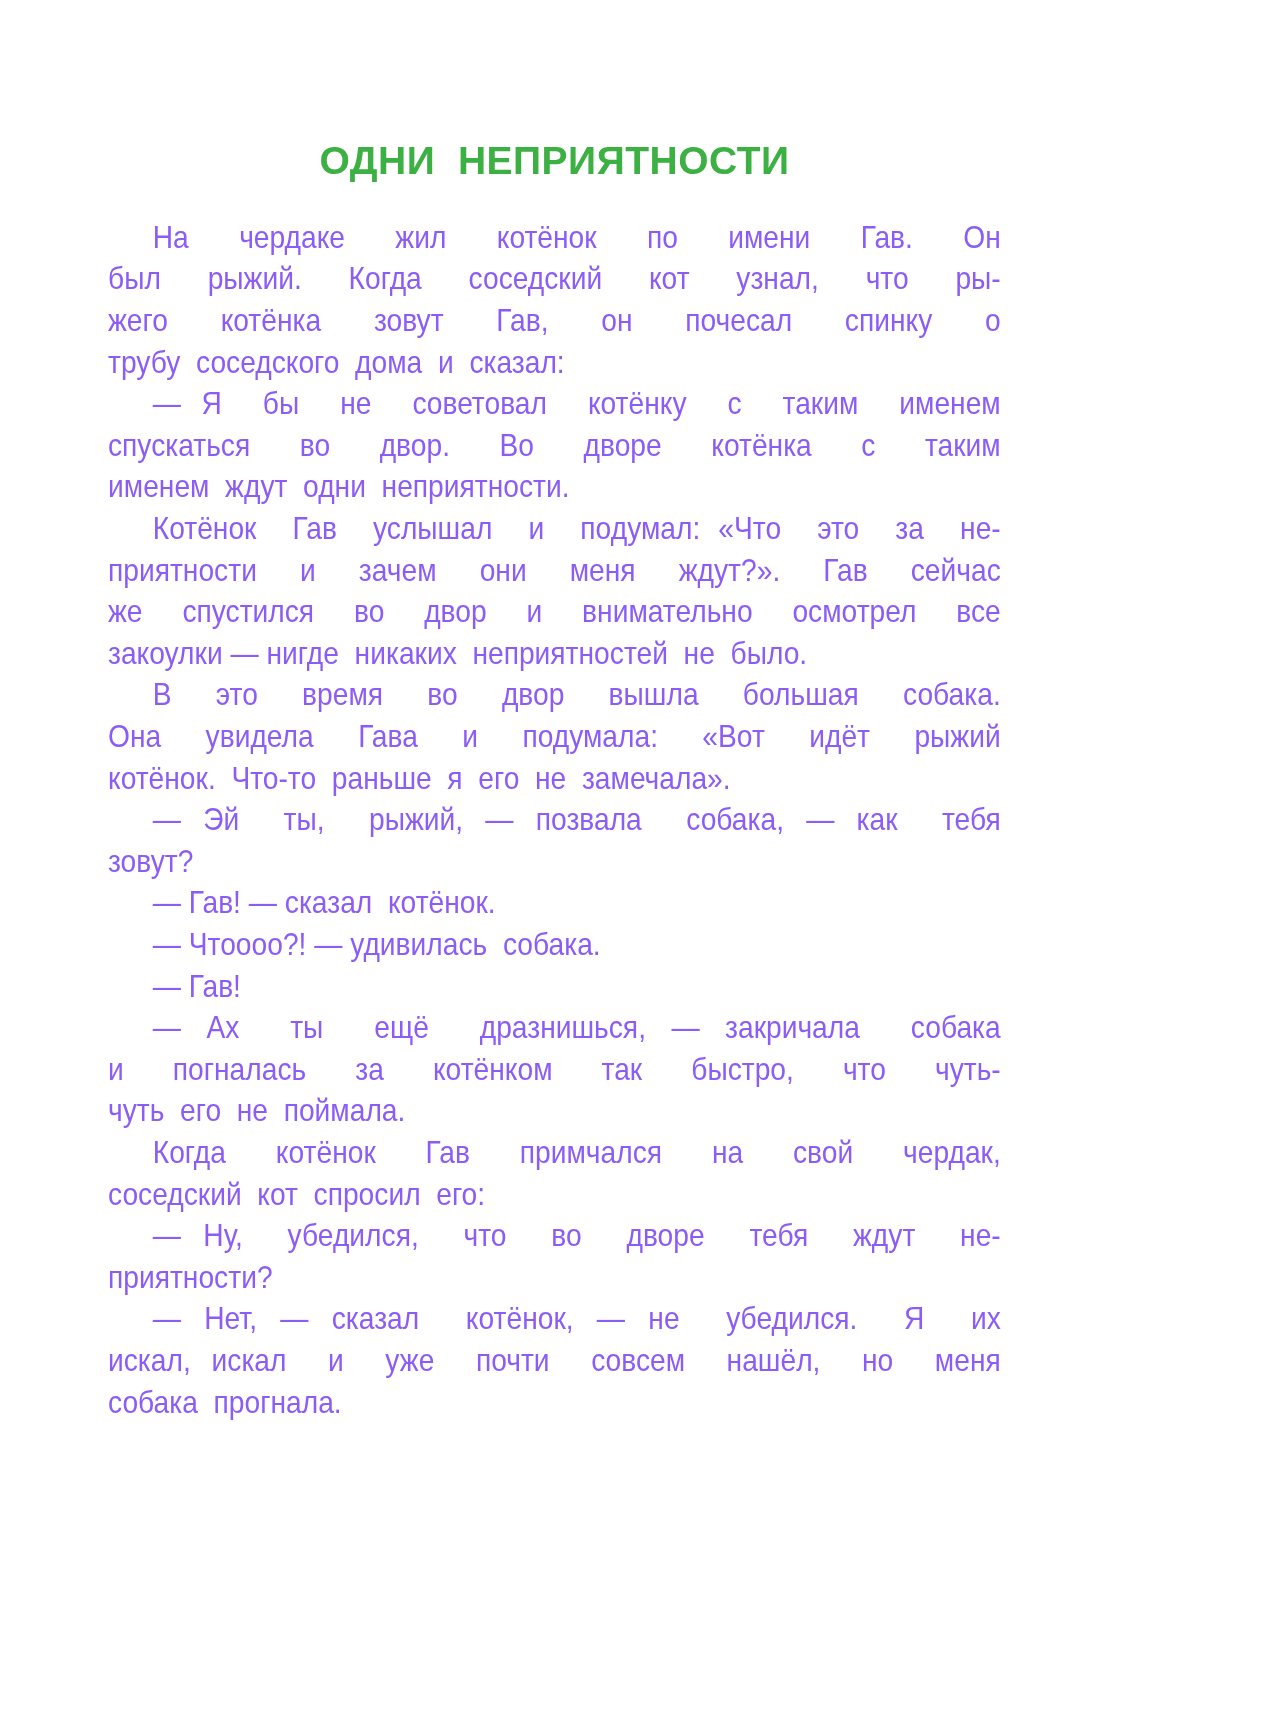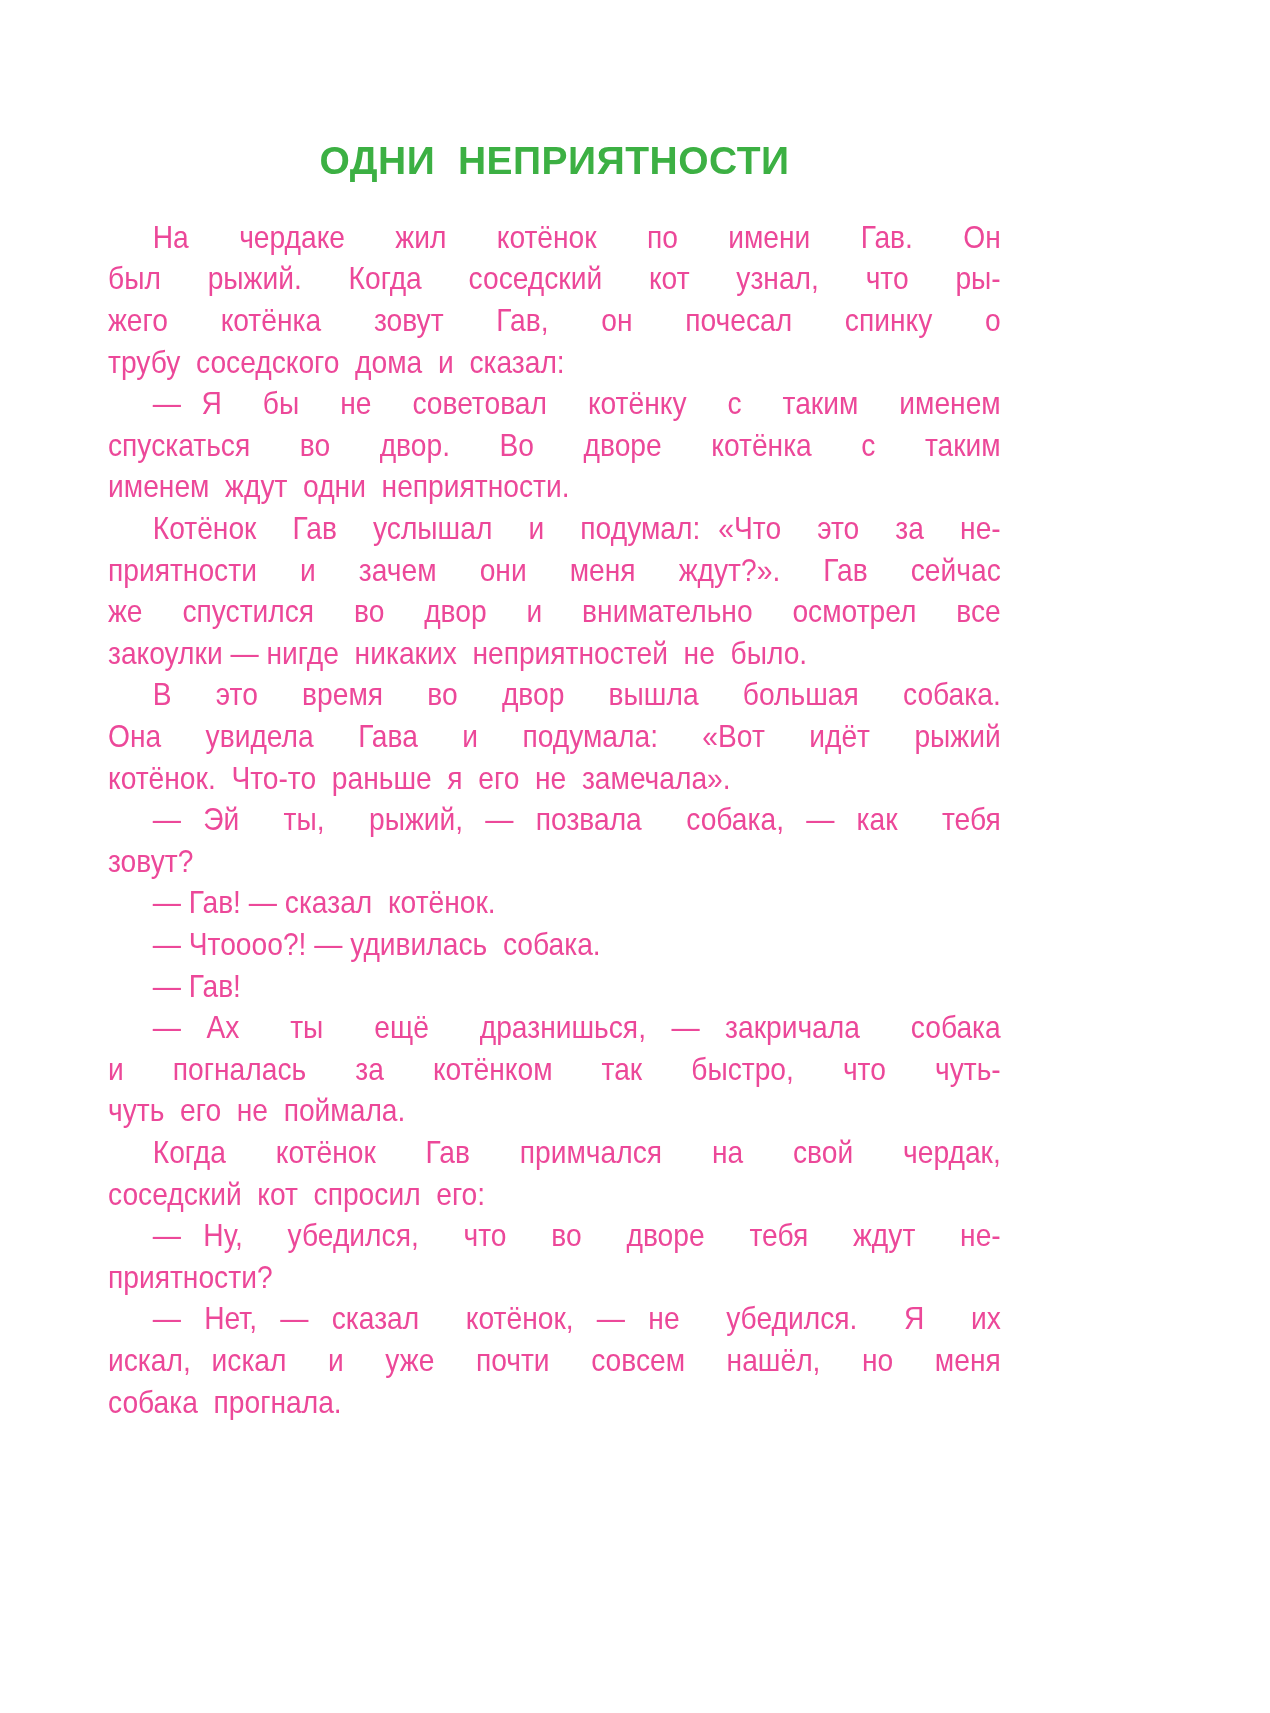--- a/index.html
+++ b/index.html
@@ -80,21 +80,21 @@
   }
 </style>
 </head>
 <body>
 
 <div class="page" style="background: rgb(255, 255, 255);">
   <div class="content">
 
     <h1 class="story-title" style="color: rgb(60, 176, 67);">ОДНИ  НЕПРИЯТНОСТИ</h1>
 
-    <div class="body-text" id="story-body" style="color: #ec4899;">
+    <div class="body-text" id="story-body" style="color: #8b5cf6;">
         <p class="para"><span class="line indent">На  чердаке  жил  котёнок  по  имени  Гав.  Он</span><span class="line">был  рыжий.  Когда  соседский  кот  узнал,  что  ры-</span><span class="line">жего  котёнка  зовут  Гав,  он  почесал  спинку  о</span><span class="line last">трубу  соседского  дома  и  сказал:</span></p>
         <p class="para"><span class="line indent">— Я  бы  не  советовал  котёнку  с  таким  именем</span><span class="line">спускаться  во  двор.  Во  дворе  котёнка  с  таким</span><span class="line last">именем  ждут  одни  неприятности.</span></p>
         <p class="para"><span class="line indent">Котёнок  Гав  услышал  и  подумал: «Что  это  за  не-</span><span class="line">приятности  и  зачем  они  меня  ждут?».  Гав  сейчас</span><span class="line">же  спустился  во  двор  и  внимательно  осмотрел  все</span><span class="line last">закоулки — нигде  никаких  неприятностей  не  было.</span></p>
         <p class="para"><span class="line indent">В  это  время  во  двор  вышла  большая  собака.</span><span class="line">Она  увидела  Гава  и  подумала:  «Вот  идёт  рыжий</span><span class="line last">котёнок.  Что-то  раньше  я  его  не  замечала».</span></p>
         <p class="para"><span class="line indent">— Эй  ты,  рыжий, — позвала  собака, — как  тебя</span><span class="line last">зовут?</span></p>
         <p class="para"><span class="line last indent">— Гав! — сказал  котёнок.</span></p>
         <p class="para"><span class="line last indent">— Чтоооо?! — удивилась  собака.</span></p>
         <p class="para"><span class="line last indent">— Гав!</span></p>
         <p class="para"><span class="line indent">— Ах  ты  ещё  дразнишься, — закричала  собака</span><span class="line">и  погналась  за  котёнком  так  быстро,  что  чуть-</span><span class="line last">чуть  его  не  поймала.</span></p>
         <p class="para"><span class="line indent">Когда  котёнок  Гав  примчался  на  свой  чердак,</span><span class="line last">соседский  кот  спросил  его:</span></p>

